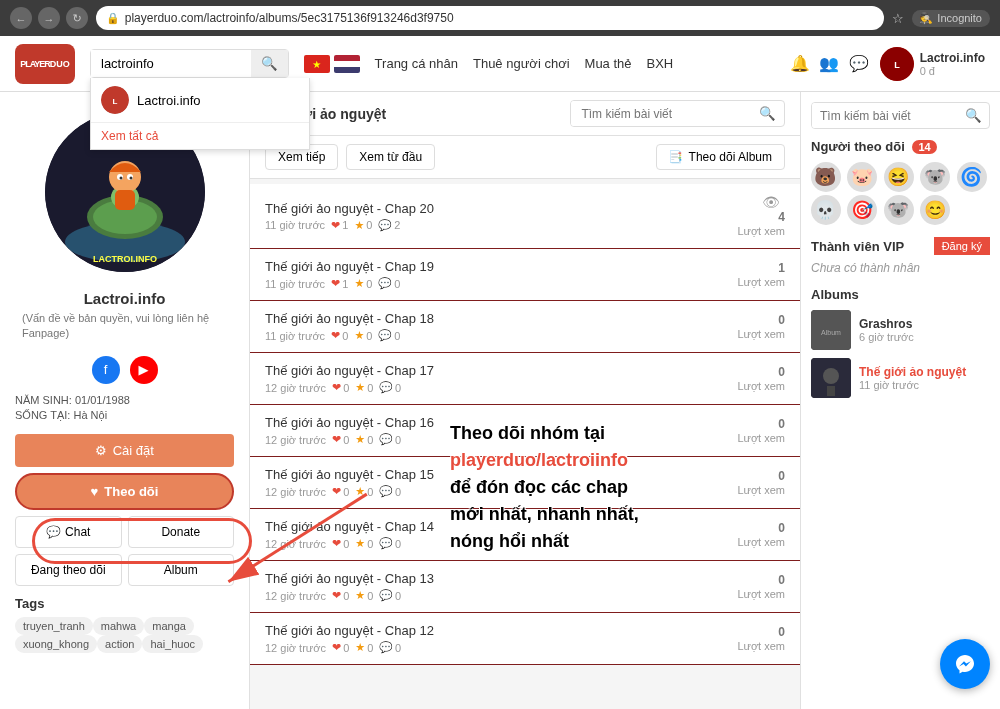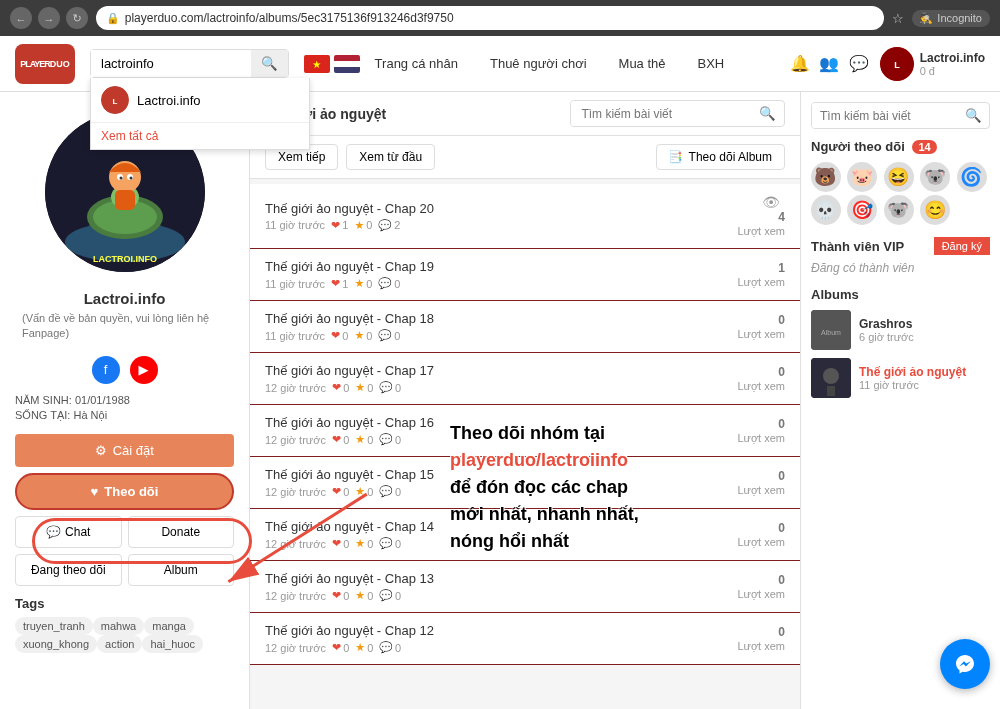--- a/index.html
+++ b/index.html
@@ -43,21 +43,21 @@
     .search-dropdown-item { display: flex; align-items: center; padding: 8px 10px; gap: 8px; cursor: pointer; }
     .search-dropdown-avatar { width: 28px; height: 28px; border-radius: 50%; background: #e0e0e0; overflow: hidden; }
     .see-all { padding: 6px 10px; color: #e74c3c; cursor: pointer; font-size: 12px; border-top: 1px solid #eee; }
 
     .flags { display: flex; gap: 4px; align-items: center; }
     .flag { width: 26px; height: 18px; border-radius: 2px; }
     .flag-vn { background: #da251d; position: relative; }
     .flag-vn::after { content: '★'; position: absolute; top: 50%; left: 50%; transform: translate(-50%, -50%); color: #ff0; font-size: 10px; }
     .flag-us { background: linear-gradient(#b22234 33%, #fff 33%, #fff 66%, #3c3b6e 66%); }
 
-    .nav-links { display: flex; gap: 32px; align-items: flex-end; font-size: 13px; }
+    .nav-links { display: flex; gap: 15px; align-items: flex-end; font-size: 13px; }
     .nav-link { color: #333; cursor: pointer; white-space: nowrap; }
 
     .header-icons { display: flex; gap: 10px; align-items: center; margin-left: auto; }
     .header-icon { color: #555; font-size: 16px; cursor: pointer; }
 
     .user-badge { display: flex; align-items: center; gap: 6px; cursor: pointer; }
     .user-avatar { width: 34px; height: 34px; border-radius: 50%; background: #c0392b; overflow: hidden; display: flex; align-items: center; justify-content: center; color: #fff; font-size: 12px; }
     .user-info { font-size: 12px; }
     .user-name { font-weight: bold; color: #333; }
     .user-points { color: #999; font-size: 11px; }
@@ -660,21 +660,21 @@
             <span class="follower-avatar-emoji">😊</span>
           </div>
       </div>
     </div>
 
     <div class="vip-section">
       <div class="vip-header">
         <span class="vip-title">Thành viên VIP</span>
         <button class="vip-badge">Đăng ký</button>
       </div>
-      <div class="vip-empty">Đăng có thành viên</div>
+      <div class="vip-empty">Chưa có thành nhân</div>
     </div>
 
     <div class="albums-section">
       <div class="section-title">Albums</div>
       <div class="album-item">
         <div class="album-thumb">
           <svg width="40" height="40" viewBox="0 0 40 40">
             <rect width="40" height="40" fill="#555"></rect>
             <text x="20" y="25" text-anchor="middle" fill="#aaa" font-size="7">Album</text>
           </svg>

